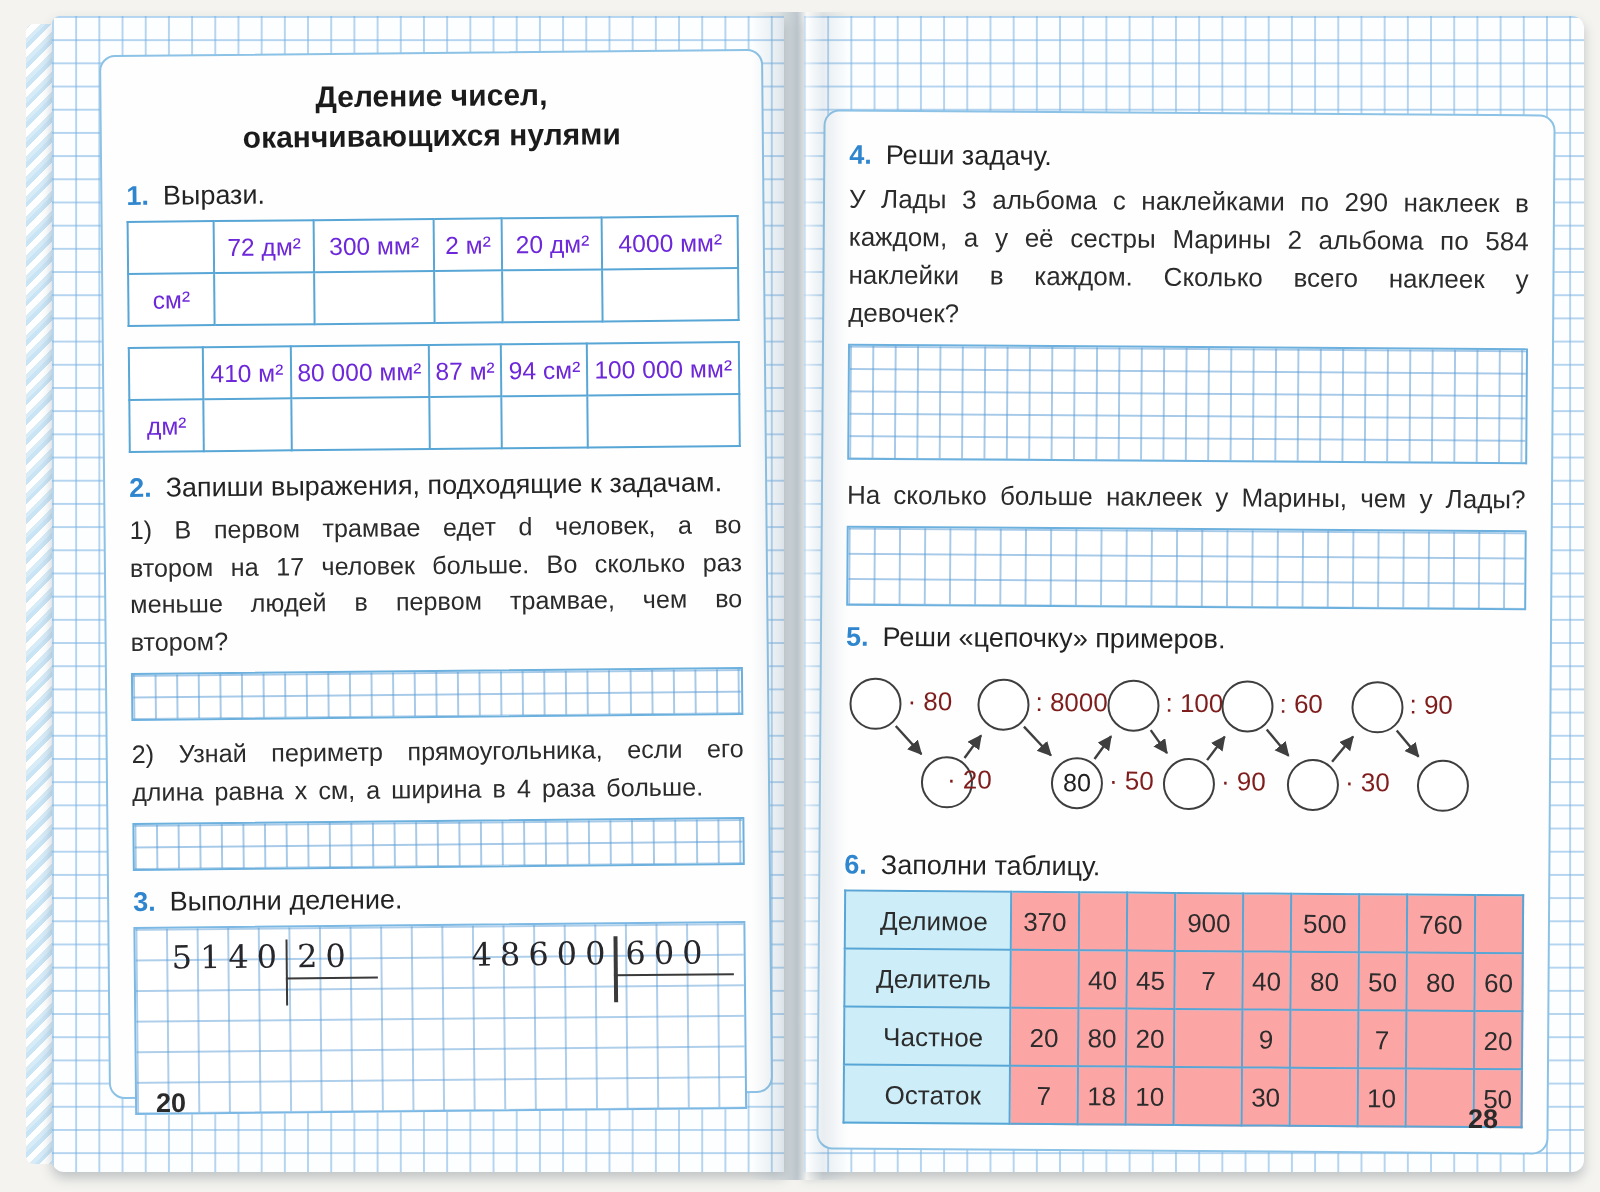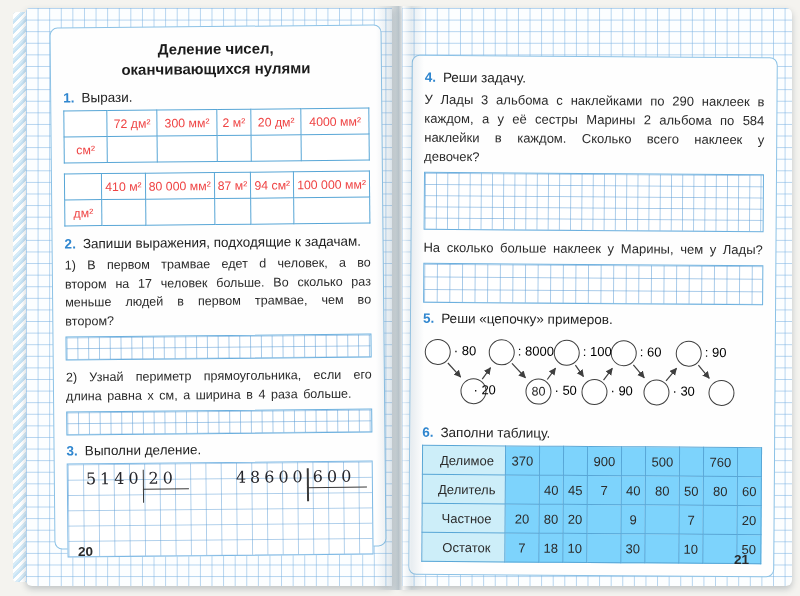--- a/index.html
+++ b/index.html
@@ -58,21 +58,21 @@
 
   .task-head{display:flex;gap:7px;align-items:baseline;margin:8px 0 5px;font-size:13.5px;color:#232323;}
   .tnum{color:#2f86cf;font-weight:bold;font-size:13.5px;}
 
   .task-text{margin:1px 0 6px;font-size:12.6px;line-height:18.5px;text-align:justify;color:#2b2b2b;word-spacing:2px;}
   .task-text-r{font-size:13px;line-height:19px;word-spacing:3px;}
 
   .unit-table{width:100%;border-collapse:collapse;margin:4px 0 10px;table-layout:auto;}
   .unit-table td{
     border:1.3px solid #58a6d6;height:25px;text-align:center;
-    font-size:12.3px;color:#ef4444;padding:0 3px;background:#fff;white-space:nowrap;
+    font-size:12.3px;color:#6d28d9;padding:0 3px;background:#fff;white-space:nowrap;
   }
   .unit-table td.u-side{width:36px;}
 
   .answer-grid{
     border:1px solid #6cb0de;margin:3px 0 8px;
     background-image:
       linear-gradient(to right, rgba(94,158,214,.55) 1px, transparent 1px),
       linear-gradient(to bottom, rgba(94,158,214,.55) 1px, transparent 1px);
     background-color:#fff;
   }
@@ -93,26 +93,26 @@
   .divisor{border-bottom:1.5px solid #3a3a3a;padding:0 12px 0 6px;position:relative;}
   .divisor::before{content:"";position:absolute;left:0;top:1px;width:1.6px;height:33px;background:#3a3a3a;}
 
   .chain{position:relative;width:342px;height:86px;margin:4px 0 2px;}
   .chain svg{position:absolute;left:0;top:0;}
   .chain-circle{
     position:absolute;width:26px;height:26px;border:1.4px solid #3e3e3e;border-radius:50%;
     background:#fff;box-sizing:border-box;display:flex;align-items:center;justify-content:center;
     font-size:12.5px;color:#222;
   }
-  .chain-op{position:absolute;font-size:13px;color:#000000;white-space:nowrap;}
+  .chain-op{position:absolute;font-size:13px;color:#7f1d1d;white-space:nowrap;}
 
   .fill-table{width:100%;border-collapse:collapse;margin-top:4px;}
   .fill-table td{
     border:1.2px solid #58a6d6;height:26px;text-align:center;
-    font-size:13px;color:#2c2c2c;background:#7dd3fc;
+    font-size:13px;color:#2c2c2c;background:#fca5a5;
   }
   .fill-table td.ft-label{background:#cdeef9;text-align:center;padding-left:7px;width:74px;}
 
   .pagenum{position:absolute;font-weight:bold;font-size:13.5px;color:#2a2a2a;}
   .pn-l{left:52px;top:536px;}
   .pn-r{left:332px;top:544px;}
 </style>
 </head>
 <body>
 
@@ -301,17 +301,17 @@
               <td class=""></td>
               <td class="">30</td>
               <td class=""></td>
               <td class="">10</td>
               <td class=""></td>
               <td class="">50</td>
             </tr>
           </tbody>
         </table>
     </div>
-    <div class="pagenum pn-r">21</div>
+    <div class="pagenum pn-r">28</div>
   </div>
 
   <div class="gutter"></div>
 </div>
 
 </body></html>

